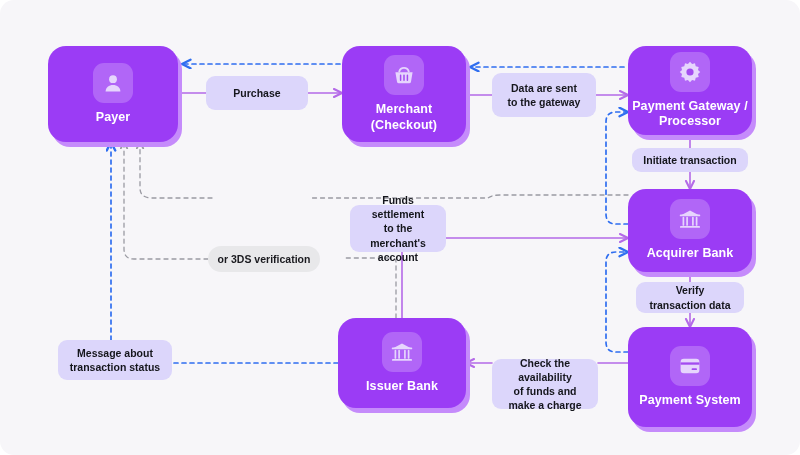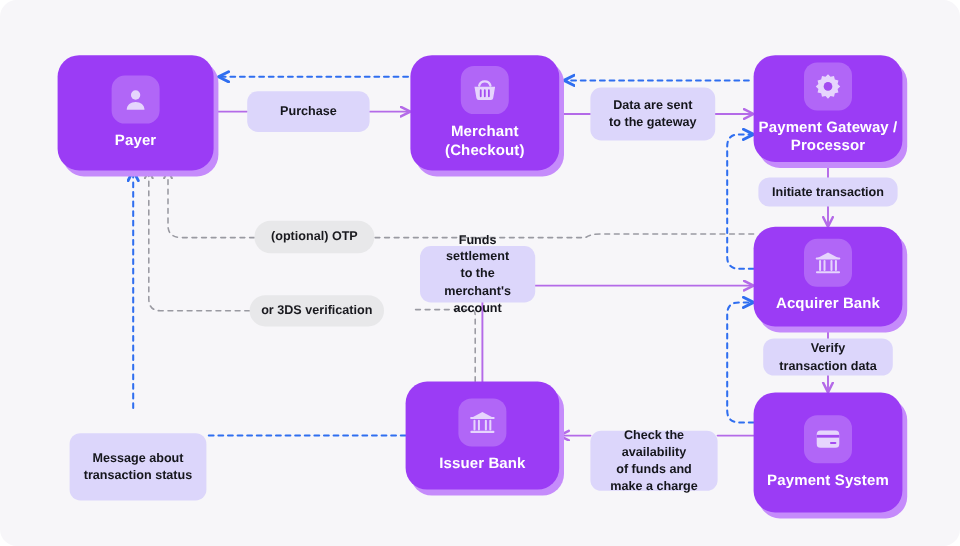--- a/index.html
+++ b/index.html
@@ -222,26 +222,23 @@
 of funds and
 make a charge</span>
   </div>
 
   <div class="chip" style="left:350px;top:205px;width:96px;height:47px;">
     <span>Funds settlement
 to the merchant's
 account</span>
   </div>
 
-  <div class="chip" style="left:58px;top:340px;width:114px;height:56px;margin-top:21px;">
+  <div class="chip" style="left:58px;top:340px;width:114px;height:40px;">
     <span>Message about
 transaction status</span>
   </div>
 
-  <div class="chip grey" style="left:212px;top:184px;width:100px;height:27px;">
-    <span>(optional) OTP</span>
-  </div>
 
   <div class="chip grey" style="left:208px;top:246px;width:112px;height:26px;">
     <span>or 3DS verification</span>
   </div>
 
 </div>
 
 </body></html>

